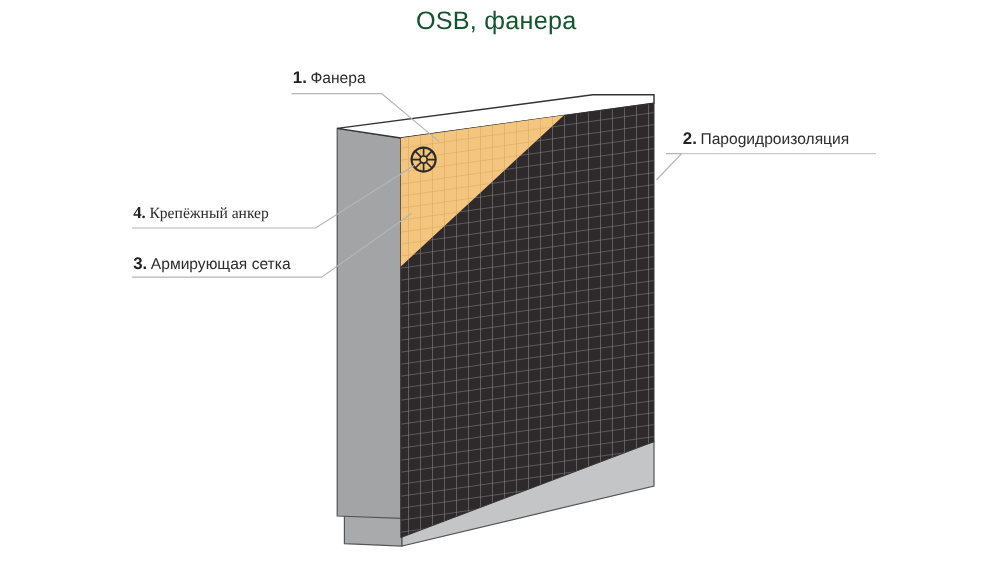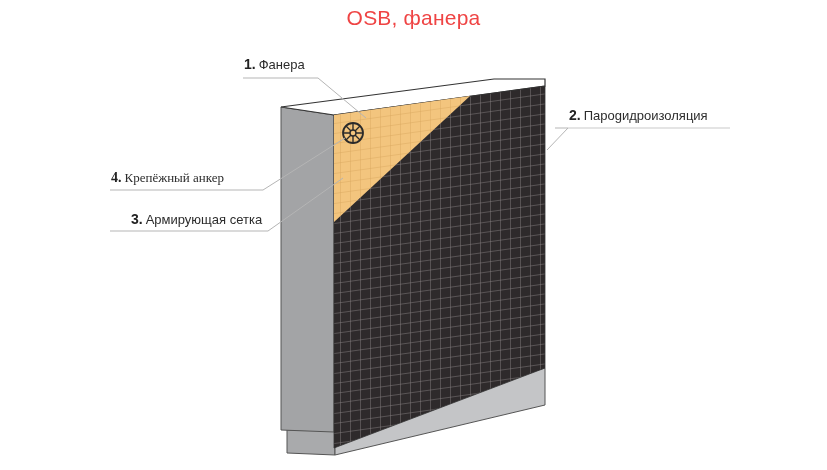--- a/index.html
+++ b/index.html
@@ -1,17 +1,17 @@
 <!DOCTYPE html>
 <html><head>
   <meta charset="utf-8">
   <style>
     html, body { margin: 0; padding: 0; background: #ffffff; }
     body { width: 827px; height: 470px; position: relative; overflow: hidden; font-family: "Liberation Sans", "DejaVu Sans", sans-serif; }
-    .title { position: absolute; left: 0; width: 827px; top: 6px; text-align: center; font-size: 21px; color: #ef4444; letter-spacing: 0.2px; }
+    .title { position: absolute; left: 0; width: 827px; top: 6px; text-align: center; font-size: 21px; color: #14532d; letter-spacing: 0.2px; }
     .label { position: absolute; font-size: 13px; color: #2c2c2c; white-space: nowrap; }
     .label .num { font-weight: bold; font-size: 14px; color: #222; margin-right: 3px; }
     svg.art { position: absolute; left: 0; top: 0; }
   </style>
 </head>
 <body>
 
 <div class="title">OSB, фанера</div>
 
 <svg class="art" width="827" height="470" viewBox="0 0 827 470" xmlns="http://www.w3.org/2000/svg">
@@ -56,15 +56,15 @@
 
 <div class="label" style="left:244px; top:56px;text-align:right;">
   <span class="num">1.</span><span>Фанера</span>
 </div>
 <div class="label" style="left:569px; top:107px;">
   <span class="num">2.</span><span>Пароgидроизоляция</span>
 </div>
 <div class="label" style="left:111px; top:170px;font-family:Liberation Serif, serif;">
   <span class="num">4.</span><span>Крепёжный анкер</span>
 </div>
-<div class="label" style="left:111px; top:211px;margin-left:20px;">
+<div class="label" style="left:111px; top:211px;">
   <span class="num">3.</span><span>Армирующая сетка</span>
 </div>
 
 </body></html>

